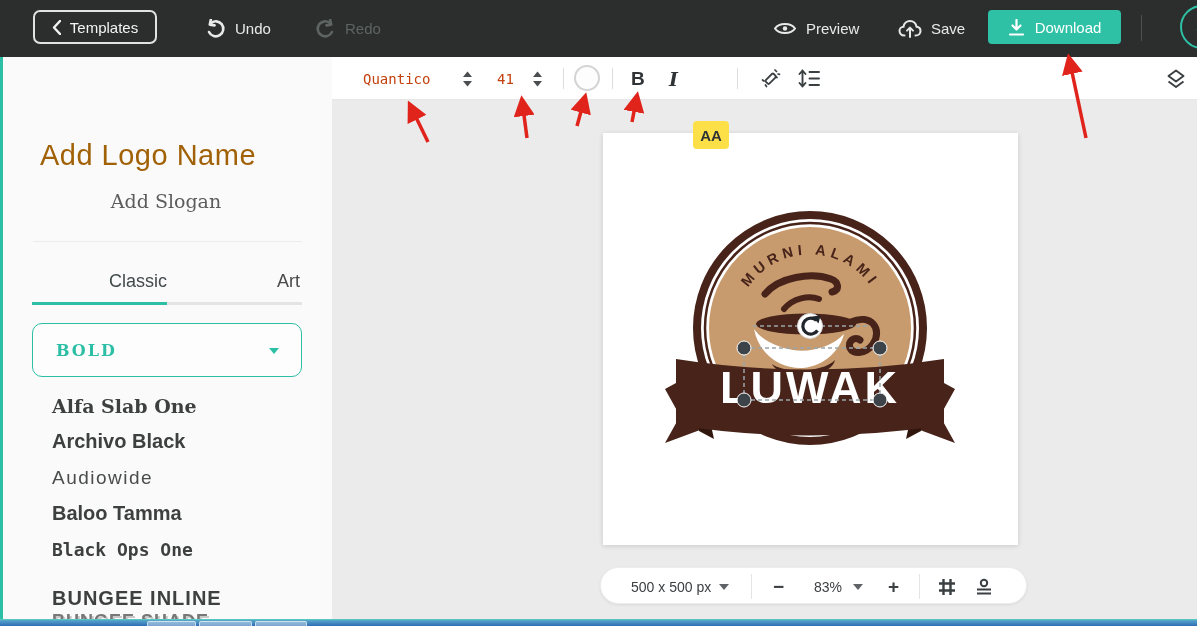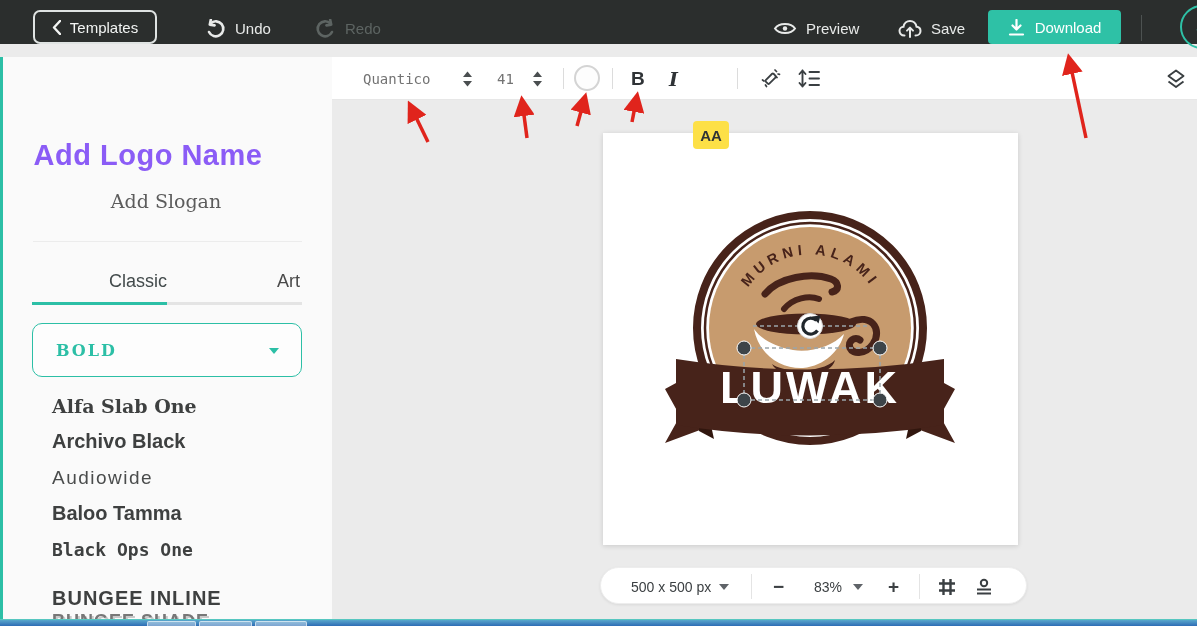--- a/index.html
+++ b/index.html
@@ -1,41 +1,41 @@
 <!DOCTYPE html>
 <html><head>
 <meta charset="utf-8">
 <style>
   * { margin:0; padding:0; box-sizing:border-box; }
   html,body { width:1197px; height:626px; }
   #app { position:relative; width:1197px; height:626px; overflow:hidden;
          font-family:"Liberation Sans", sans-serif; background:#ebebeb; }
 
   
-  .header { position:absolute; left:0; top:0; width:1197px; height:44px; background:#2b2e2d; z-index:5; }
+  .header { position:absolute; left:0; top:0; width:1197px; height:57px; background:#2b2e2d; z-index:5; }
   .tpl-btn { position:absolute; left:33px; top:10px; width:124px; height:34px;
              border:2px solid #dfe3e2; border-radius:7px; background:transparent;
              color:#f2f4f3; font-size:15px; display:flex; align-items:center; justify-content:center; gap:9px; cursor:pointer; }
   .hdr-item { position:absolute; top:0; height:57px; display:flex; align-items:center; gap:9px;
               color:#e8eae9; font-size:15px; cursor:pointer;text-align:center; }
   .hdr-item.disabled { color:#5d6462; }
   .hdr-item svg { display:block; }
   .dl-btn { position:absolute; left:988px; top:10px; width:133px; height:34px; border-radius:4px;
             background:#2ec1a6; color:#ffffff; font-size:15px; display:flex; align-items:center;
             justify-content:center; gap:10px; cursor:pointer; }
   .hdr-divider { position:absolute; left:1141px; top:15px; width:1px; height:26px; background:#4d5251; }
   .avatar { position:absolute; left:1180px; top:5px; width:44px; height:44px; border-radius:50%;
             border:2px solid #2ec1a6; color:#2ec1a6; font-size:18px; font-weight:bold;
             display:flex; align-items:center; justify-content:center; }
 
   
   .sidebar { position:absolute; left:0; top:57px; width:332px; height:562px; background:#fafafa; z-index:2; }
   .accent-strip { position:absolute; left:0; top:0; width:3px; height:562px; background:#2cbfa6; }
   .logo-name { position:absolute; left:0; top:82px; width:296px; text-align:center;
-               font-size:29px; font-weight:700; color:#8b5cf6; letter-spacing:.5px; }
+               font-size:29px; font-weight:400; color:#a16207; letter-spacing:.5px; }
   .slogan { position:absolute; left:0; top:133px; width:332px; text-align:center;
             font-family:"DejaVu Serif", serif; font-size:19px; color:#5c5c5c; }
   .side-divider { position:absolute; left:33px; top:184px; width:269px; height:1px; background:#ececec; }
   .tab { position:absolute; top:214px; width:135px; text-align:right; font-size:18px; color:#424a4b; cursor:pointer; }
   .tab-underline { position:absolute; top:245px; height:3px; }
   .dropdown { position:absolute; left:32px; top:266px; width:270px; height:54px;
               border:1.5px solid #2cbfa6; border-radius:10px; background:#fdfdfd; cursor:pointer;padding-left:24px; }
   .dropdown-label { position:absolute; left:23px; top:17px; font-family:"DejaVu Serif", serif;
                     font-weight:900; font-size:16px; letter-spacing:2px; color:#2cbfa6; }
   .caret-down { width:0; height:0; border-left:5px solid transparent; border-right:5px solid transparent;
@@ -48,21 +48,21 @@
   .f-baloo   { top:445px; font-weight:800; font-size:20px; }
   .f-blackops{ top:482px; font-family:"DejaVu Sans Mono", monospace; font-weight:700; font-size:18px; }
   .f-bungeei { top:518px; font-weight:800; font-size:20px; letter-spacing:1px;margin-top:12px; }
   .f-bungees { top:554px; font-weight:800; font-size:18px; letter-spacing:1px; color:#777;
                text-shadow:2px 2px 0 #c9c9c9; }
 
   
   .toolbar { position:absolute; left:332px; top:57px; width:865px; height:43px; background:#ffffff;
              border-bottom:1px solid #e7e7e7; z-index:2; }
   .tb-abs { position:absolute; top:0; height:43px; display:flex; align-items:center; }
-  .tb-label { font-size:14px; color:#737373; }
+  .tb-label { font-size:14px; color:#c2410c; }
   .mono { font-family:"DejaVu Sans Mono", monospace; }
   .tb-divider { position:absolute; top:11px; width:1px; height:21px; background:#dcdcdc; }
   .swatch { position:absolute; left:574px; top:65px; width:26px; height:26px; border-radius:50%;
             background:#fdfdfd; border:2px solid #d4d4d4; cursor:pointer; }
   .tb-btn { cursor:pointer; color:#2f3336; }
   .bold-b { font-size:19px; font-weight:900; }
   .italic-i { font-family:"DejaVu Serif", serif; font-size:19px; font-style:italic; font-weight:600; }
   .aa-box { position:absolute; left:693px; top:64px; width:36px; height:28px; background:#fde047;
             border-radius:4px; font-size:15px; font-weight:600; color:#2f3336;
             display:flex; align-items:center; justify-content:center; cursor:pointer; }

